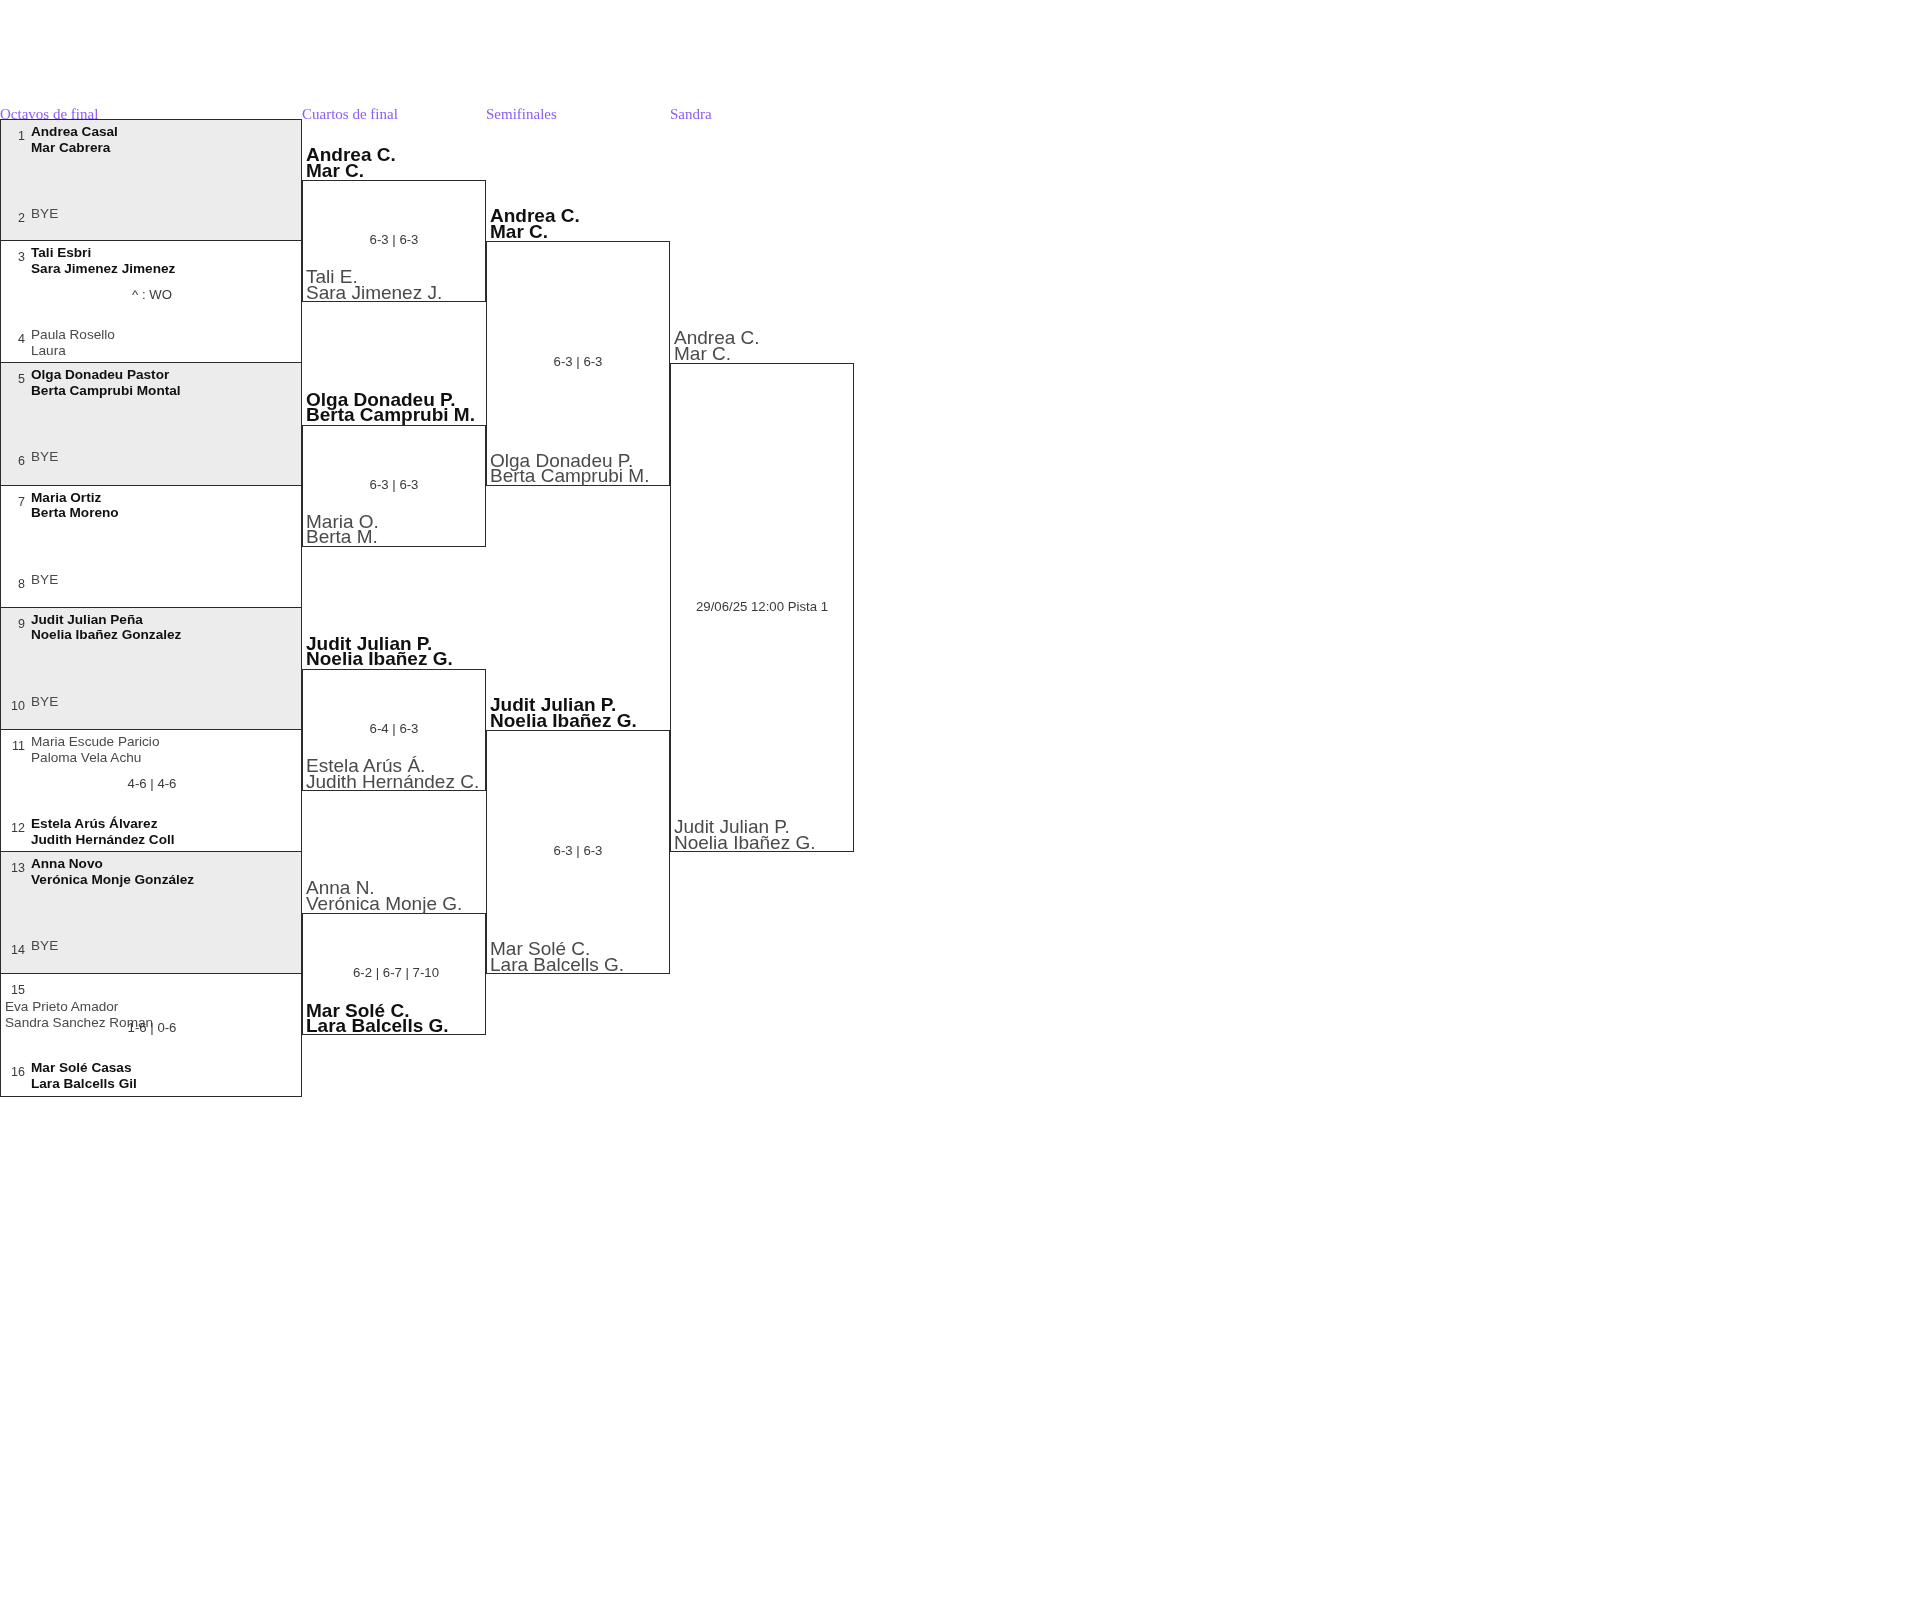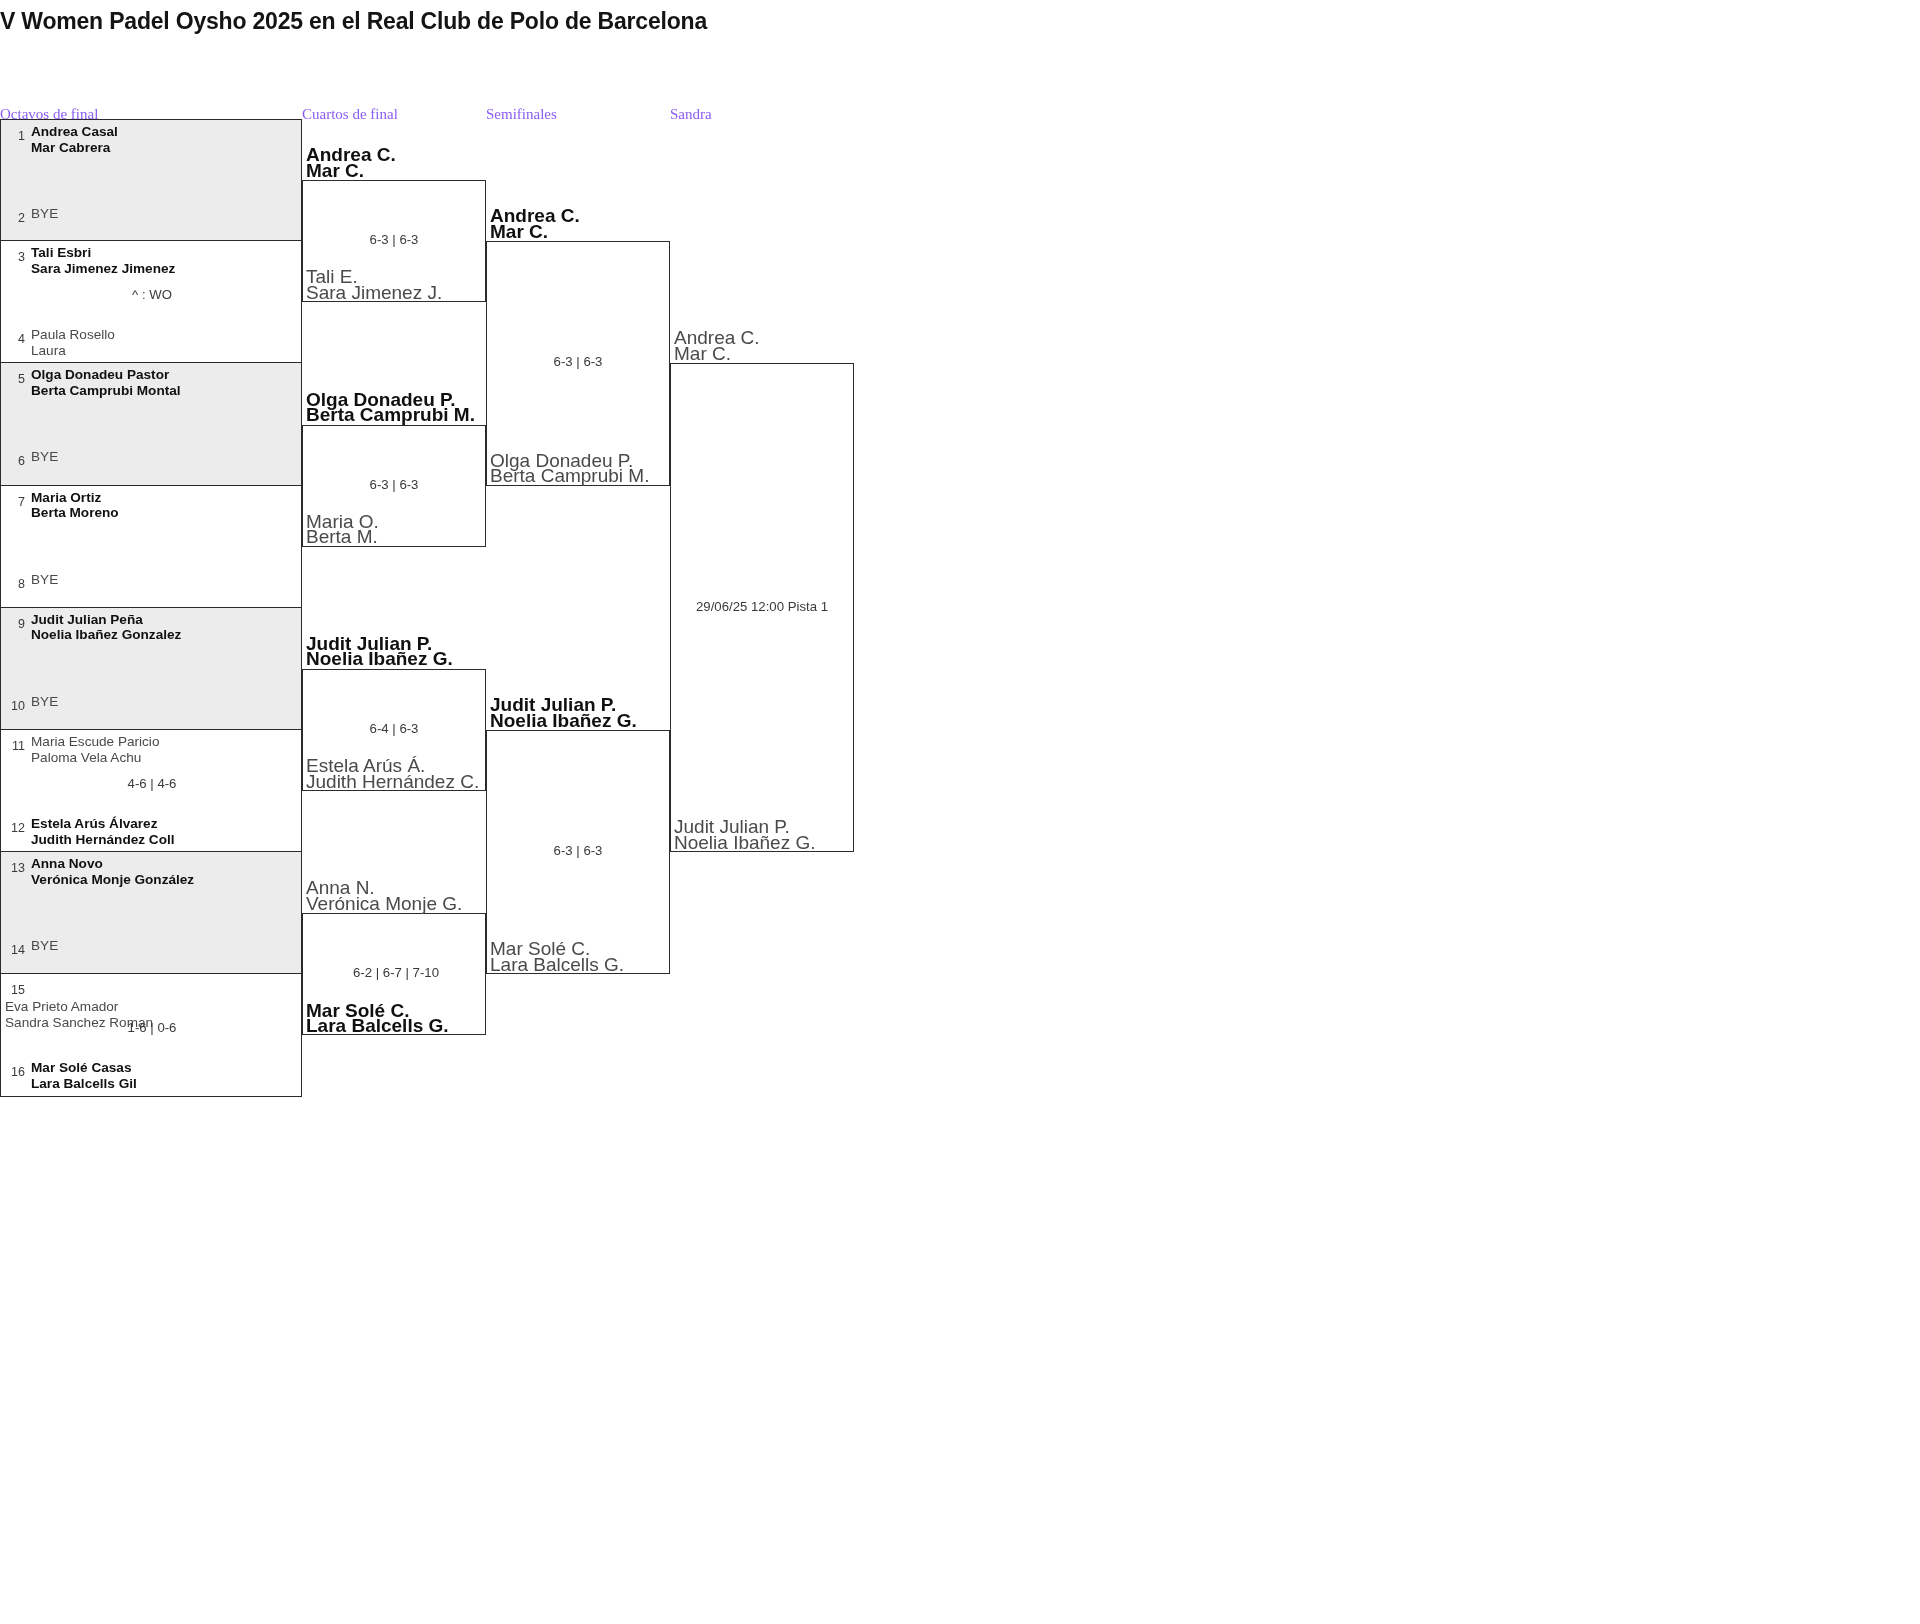--- a/index.html
+++ b/index.html
@@ -41,21 +41,20 @@
   .rname .pl{display:block;}
   .rname.winner{font-weight:700;color:#101010;}
   .rname.loser{font-weight:400;color:#4a4a4a;}
   .rscore{position:absolute;text-align:center;font-size:13.2px;color:#3a3a3a;white-space:nowrap;}
   .rinfo{position:absolute;text-align:center;font-size:13.2px;color:#3a3a3a;white-space:nowrap;}
 </style>
 </head>
 <body>
 
 <div id="title">
-  <div class="line">V Women Padel Oysho 2025 en el Real Club de Polo de Barcelona</div>
 </div>
 
 <div id="headers">
   <div class="round-header" style="left:0px;width:302px;">Octavos de final</div>
   <div class="round-header" style="left:302px;width:184px;">Cuartos de final</div>
   <div class="round-header" style="left:486px;width:184px;">Semifinales</div>
   <div class="round-header" style="left:670px;width:184px;">Sandra</div>
 </div>
 
 <div id="bracket">

